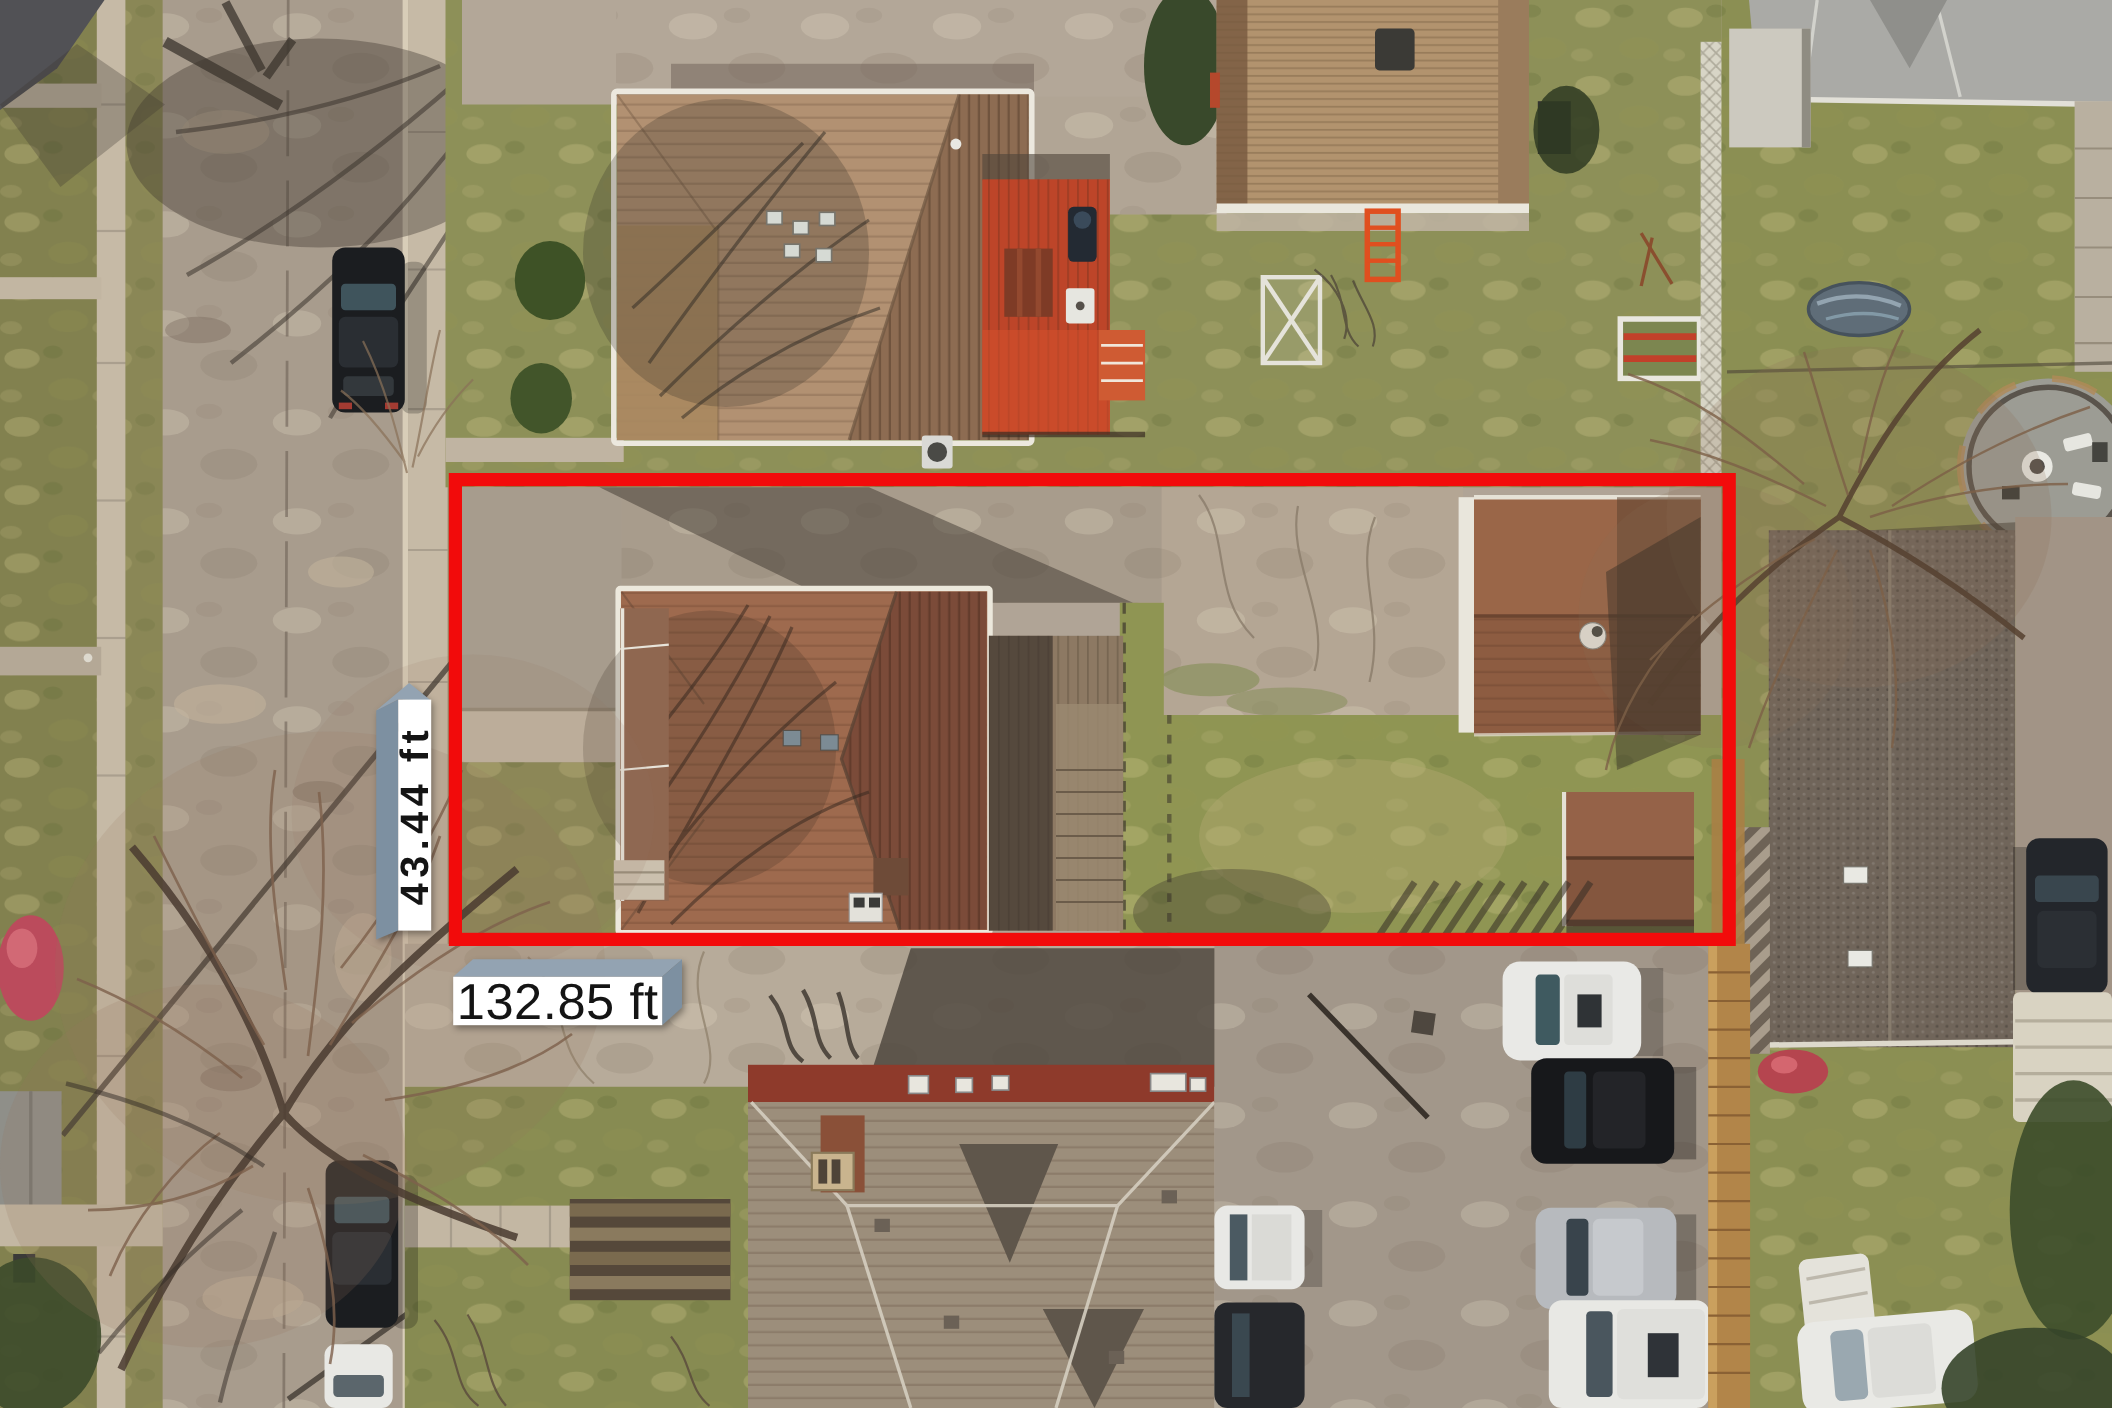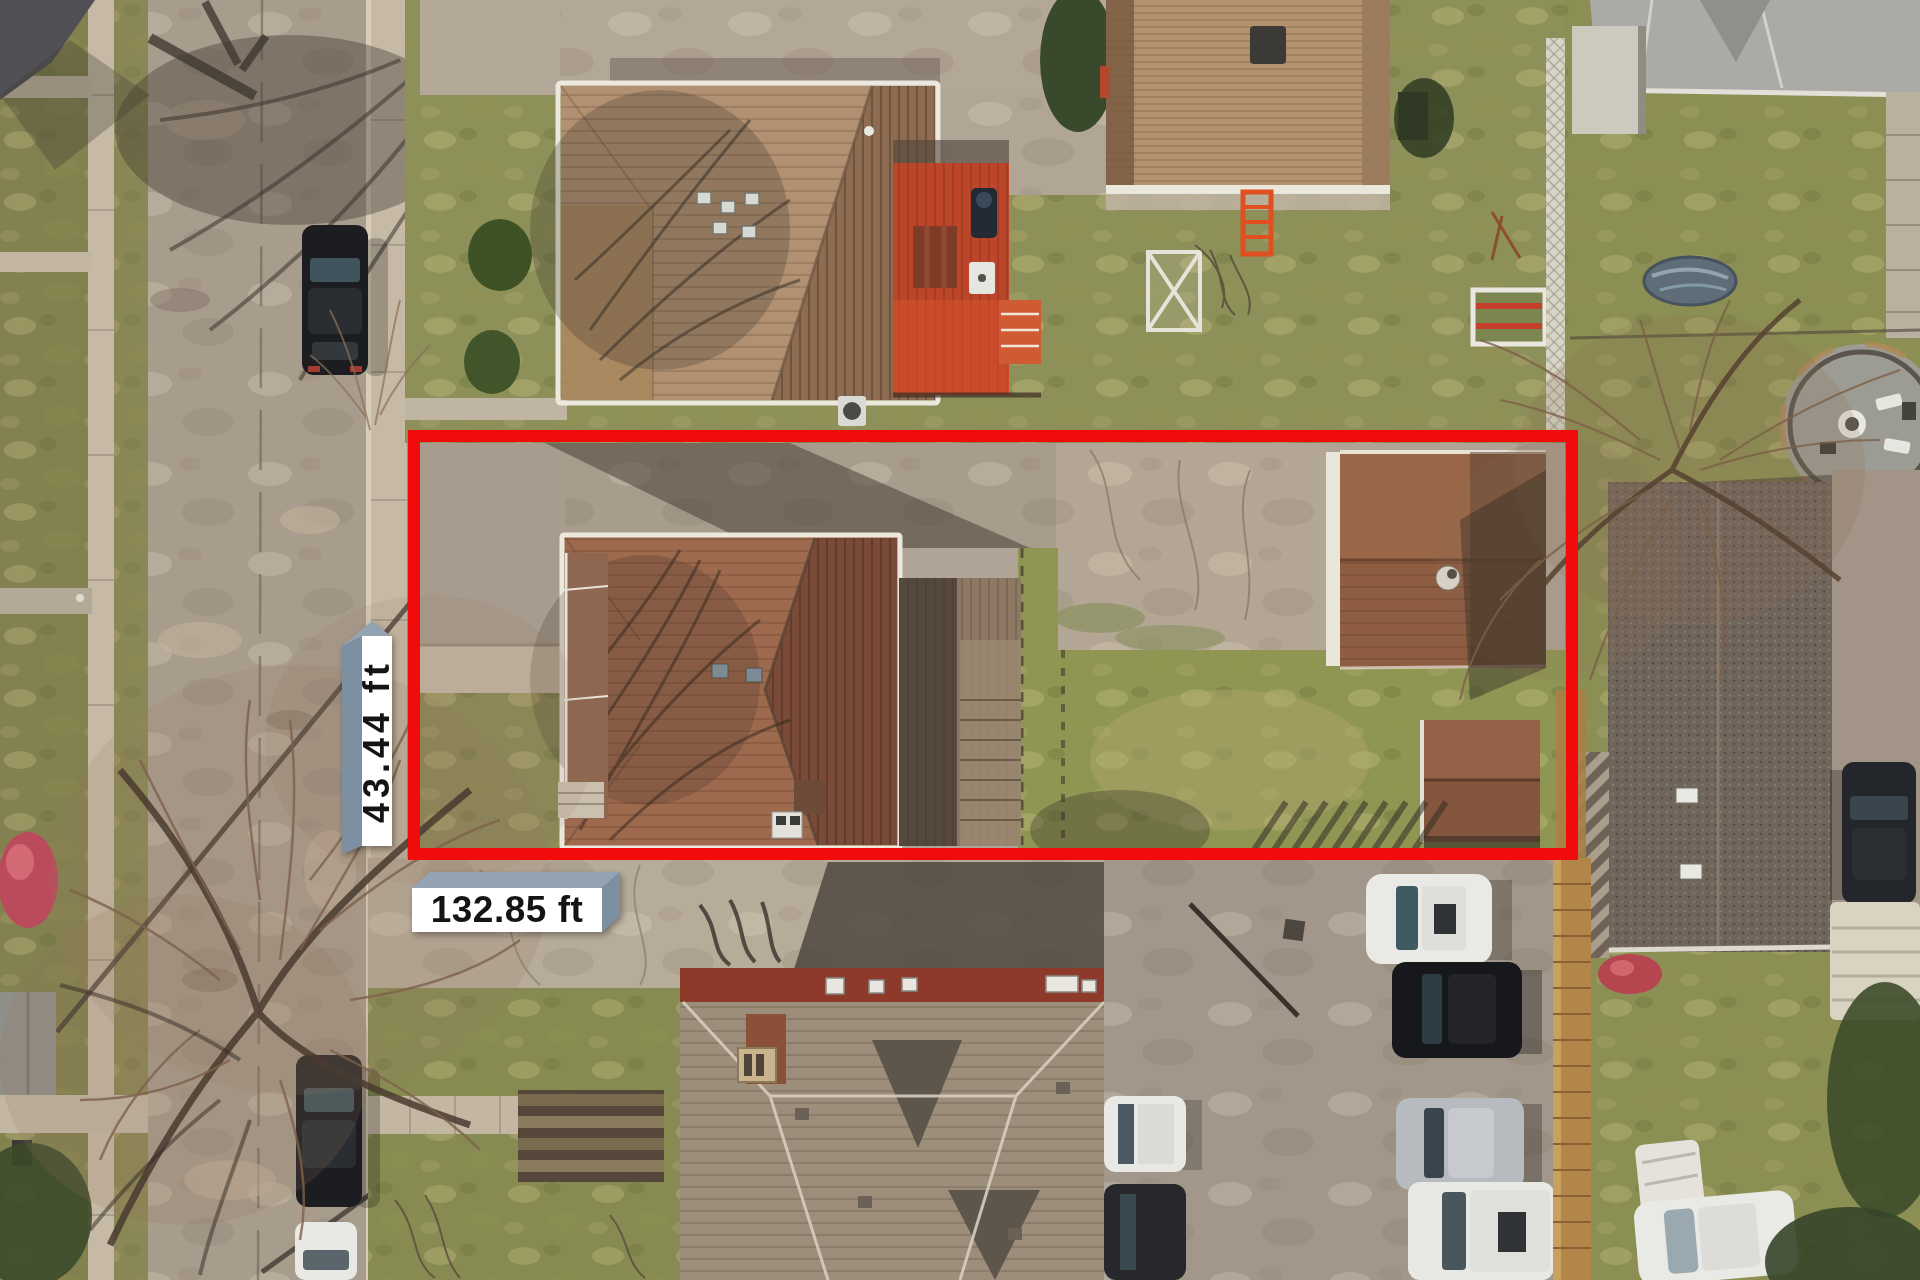--- a/index.html
+++ b/index.html
@@ -10,21 +10,21 @@
             border:12px solid #f20b0b;box-sizing:border-box;}
   .dim-label{position:absolute;filter:drop-shadow(2px 3px 3px rgba(0,0,0,.35));}
   .dim-label svg{position:absolute;left:0;top:0;}
   .lab-v{left:340px;top:616px;width:54px;height:240px;}
   .lab-h{left:408px;top:868px;width:216px;height:68px;}
   .lab-v .txt{position:absolute;left:-73px;top:108px;width:220px;height:34px;
       transform:rotate(-90deg);display:flex;align-items:center;justify-content:center;
       font-weight:bold;font-size:36px;letter-spacing:5px;color:#141414;white-space:nowrap;}
   .lab-h .txt{position:absolute;left:4px;top:20px;width:190px;height:44px;
       display:flex;align-items:center;justify-content:center;
-      font-weight:bold;font-size:37px;letter-spacing:.5px;color:#141414;white-space:nowrap;}
+      font-weight:normal;font-size:46px;letter-spacing:.5px;color:#141414;white-space:nowrap;}
 </style>
 </head>
 <body>
 
 <div class="stage">
 
 <svg width="1920" height="1280" viewBox="0 0 1920 1280">
 <defs>
   <pattern id="shH" width="8" height="12" patternUnits="userSpaceOnUse">
     <line x1="0" y1="11" x2="8" y2="11" stroke="rgba(55,32,18,.16)" stroke-width="2"></line>

